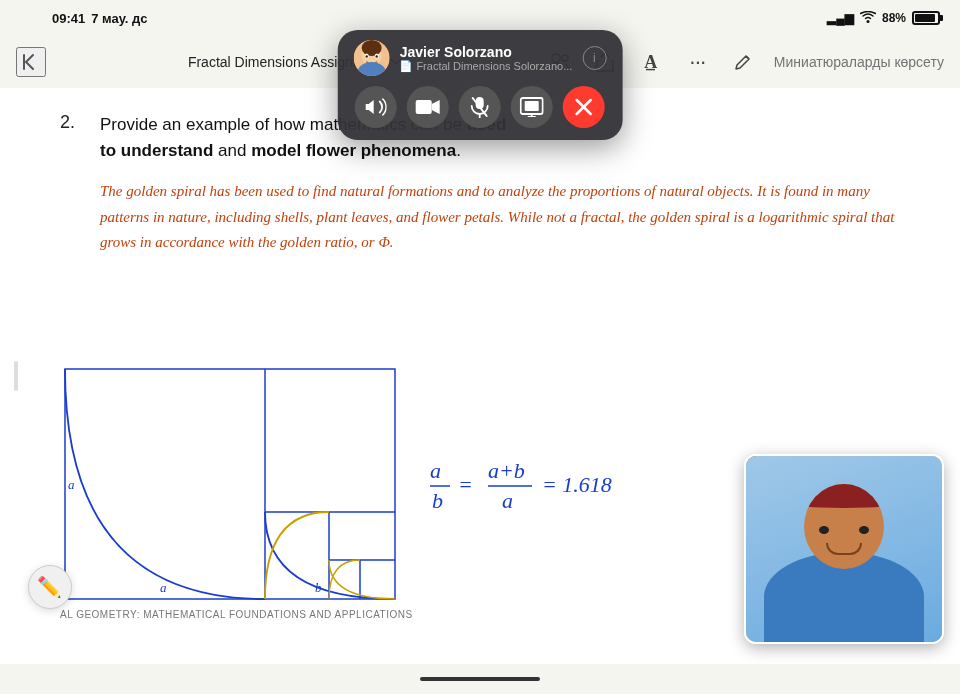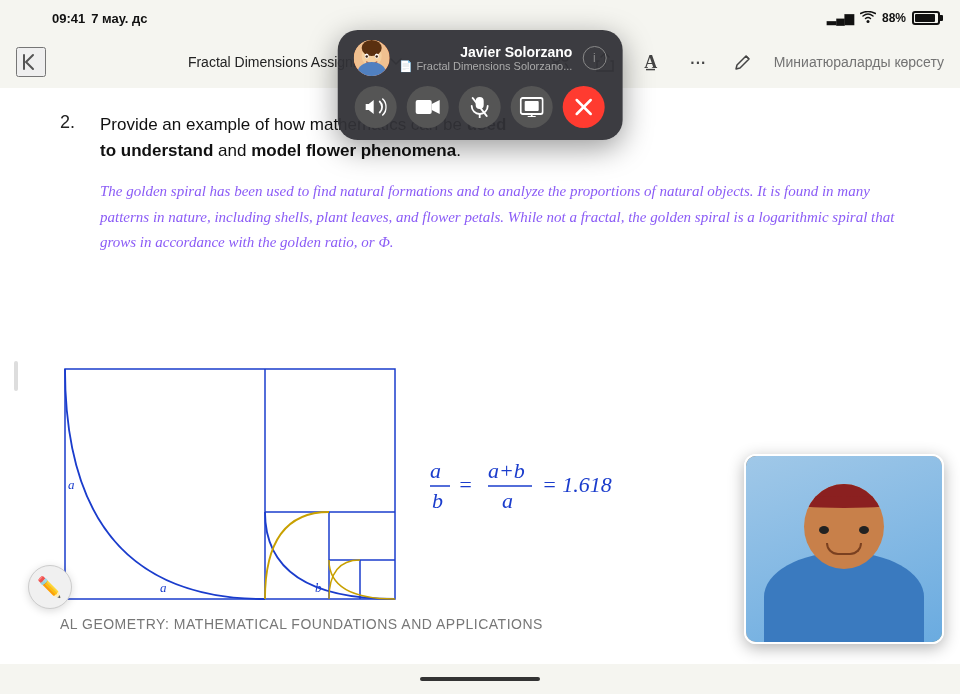--- a/index.html
+++ b/index.html
@@ -145,21 +145,21 @@
     .subtext {
       font-size: 14px;
       color: #333;
       line-height: 1.5;
       font-family: 'Courier New', monospace;
     }
 
     
     .handwritten {
       font-family: 'Bradley Hand', 'Segoe Script', cursive;
-      color: #8b5cf6;
+      color: #c2410c;
       font-size: 15px;
       line-height: 1.7;
       margin: 10px 0 16px 0;
       font-style: italic;
     }
 
     
     .diagram-area {
       position: absolute;
       left: 60px;
@@ -205,21 +205,20 @@
       min-width: 280px;
       z-index: 200;
       box-shadow: 0 8px 30px rgba(0,0,0,0.4);
     }
 
     .ft-top {
       display: flex;
       align-items: center;
       gap: 10px;
       margin-bottom: 10px;
-      text-align: right;
     }
 
     .ft-avatar {
       width: 36px; height: 36px;
       border-radius: 50%;
       background: linear-gradient(135deg, #ff9a56, #ff5e62);
       display: flex; align-items: center; justify-content: center;
       font-size: 16px;
       overflow: hidden;
       flex-shrink: 0;
@@ -283,23 +282,23 @@
     }
     .home-indicator {
       width: 120px; height: 4px;
       background: #333;
       border-radius: 2px;
     }
 
     
     .page-bottom-text {
       position: absolute;
-      bottom: 32px;
+      bottom: 44px;
       left: 60px;
-      font-size: 14px;
+      font-size: 10px;
       color: #777;
       letter-spacing: 0.5px;
       text-transform: uppercase;
     }
 
     
     .side-marker {
       position: absolute;
       left: 14px;
       top: 50%;

